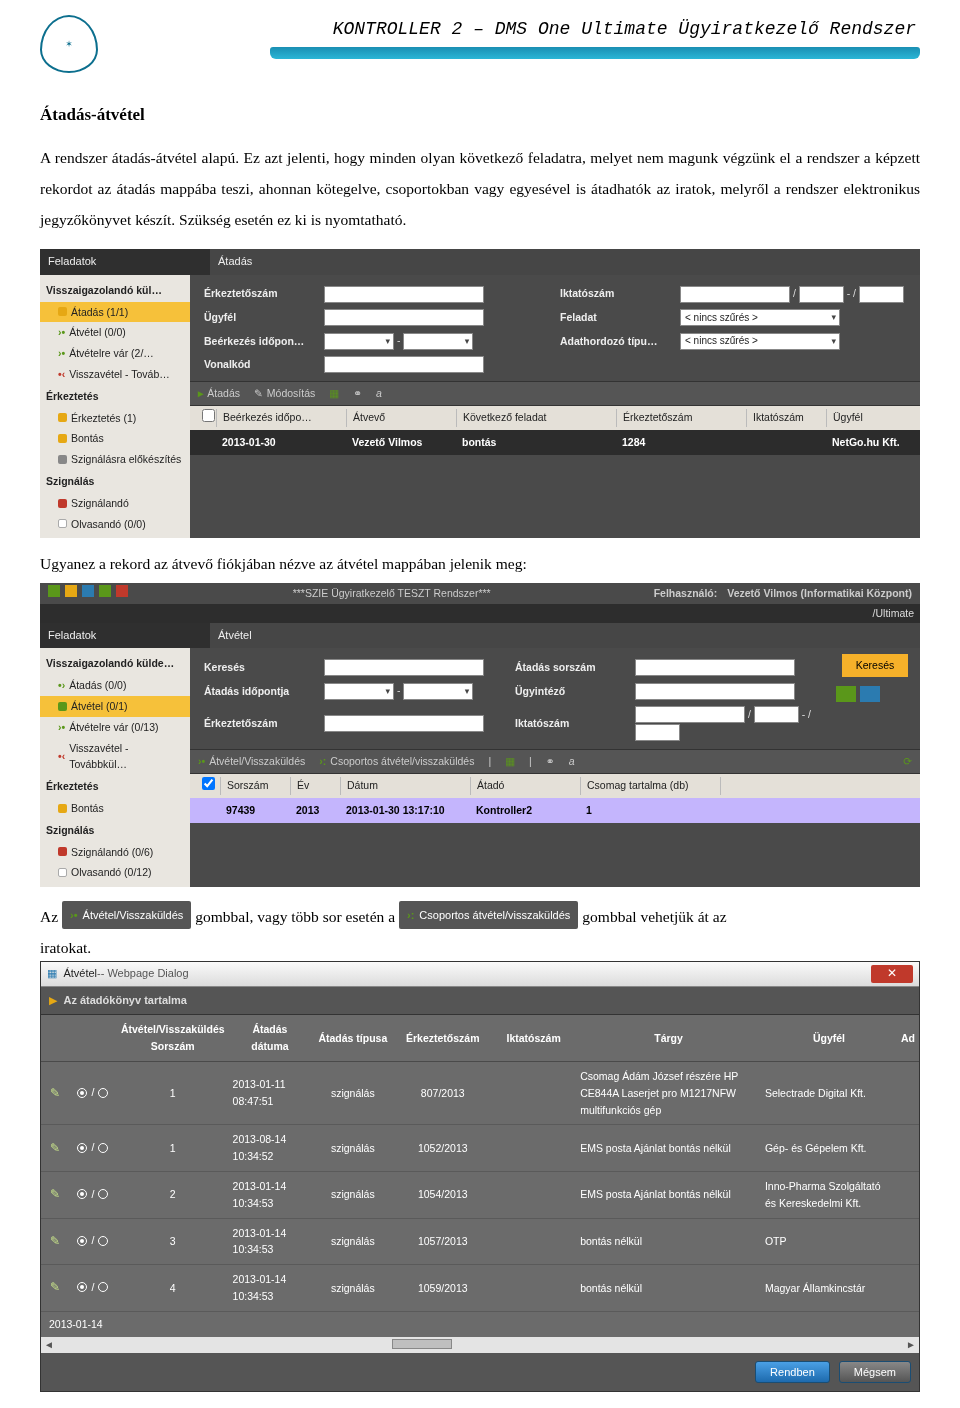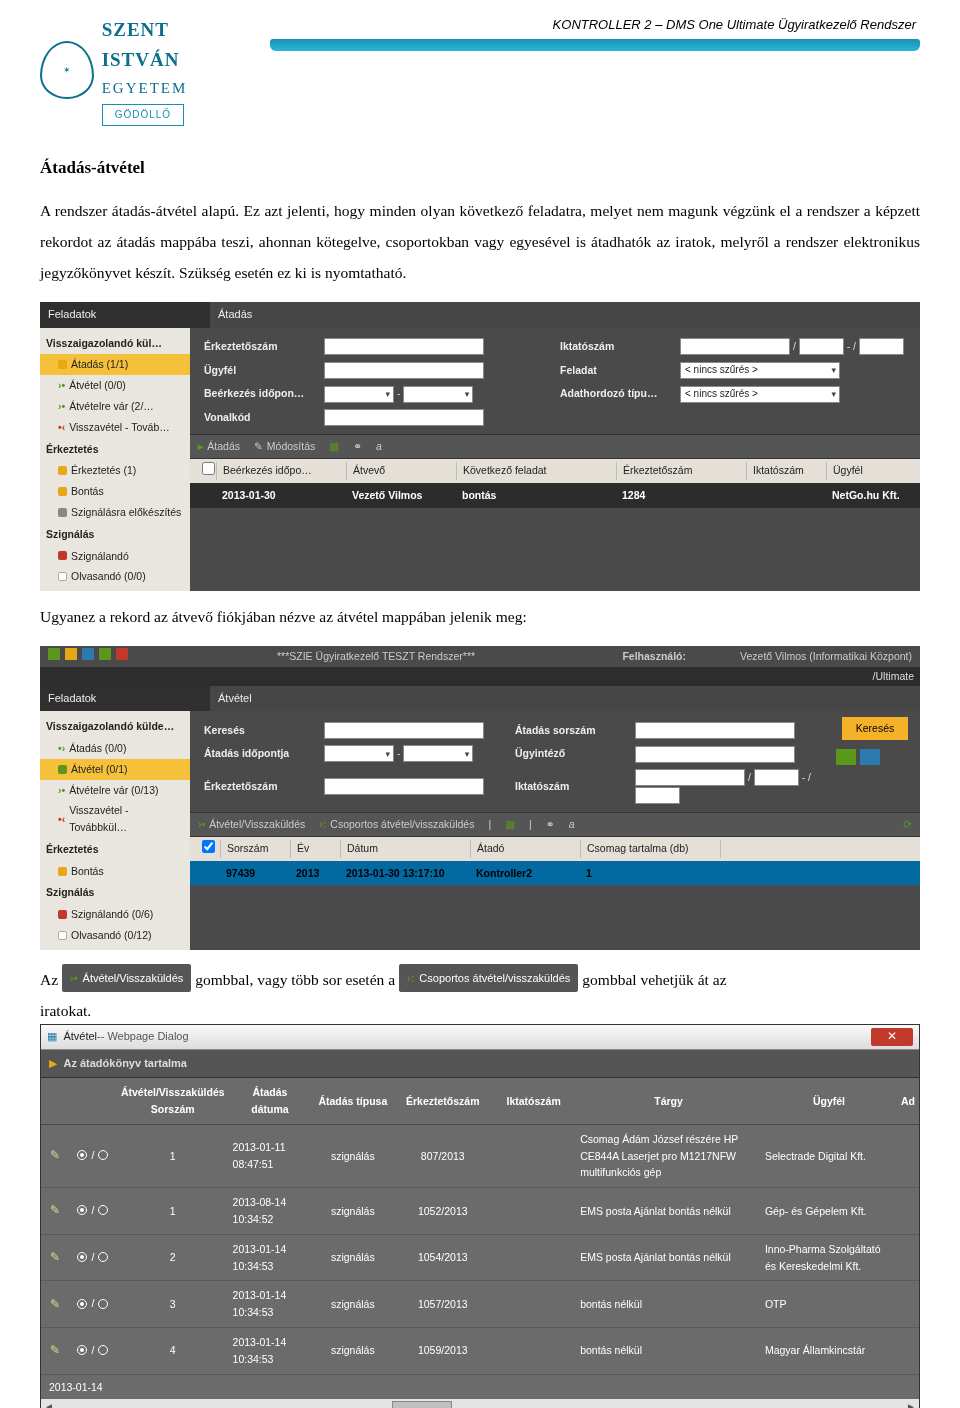--- a/index.html
+++ b/index.html
@@ -11,40 +11,40 @@
     width: 960px;
     margin: 0 auto;
     padding: 0 40px 20px 40px;
     line-height: 1.6;
   }
   
   .doc-header { display: flex; align-items: flex-start; padding-top: 15px; }
   .logo-box { width: 200px; }
   .header-right { flex: 1; padding-left: 30px; }
   .header-title {
-    font-size: 13px; text-align: right; font-style: italic; font-family: Liberation Sans, sans-serif;
+    font-size: 18px; text-align: right; font-style: italic; font-family: Liberation Mono, monospace;
     padding-right: 4px; padding-bottom: 3px;
   }
   .header-rule { height: 12px; background: linear-gradient(to bottom,#1a8fb3,#2bb6d6); border-radius: 3px 3px 6px 6px; }
   .logo-badge {
     display: inline-block; margin-top: 4px; padding: 2px 12px;
     border: 1px solid #1a8fb3; font-size: 10px; letter-spacing: 1px; color: #1a8fb3;
     font-family: sans-serif;
   }
   .logo-text-main { font-family: Georgia,serif; color:#0c6f8e; font-size:19px; font-weight:600; letter-spacing:1px; }
   .logo-text-sub  { font-family: Georgia,serif; color:#0c6f8e; font-size:15px; letter-spacing:2px; }
   .logo-row { display:flex; align-items:center; gap:8px; }
   .logo-emblem {
     width:58px; height:58px; border:2px solid #0c6f8e; border-radius:50% 50% 50% 50% / 60% 60% 40% 40%;
     display:flex; align-items:center; justify-content:center; color:#0c6f8e; font-size:9px;
   }
   
   h2.section-title { font-size: 17px; font-weight: bold; margin: 28px 0 14px; }
   p.body-text { font-size: 15.5px; text-align: justify; margin-bottom: 14px; line-height: 2; }
-  p.caption   { font-size: 15.5px; margin-top: 14px; margin-bottom: 16px; }
+  p.caption   { font-size: 15.5px; margin-top: 14px; margin-bottom: 6px; }
   .inline-row { display:flex; flex-wrap:wrap; align-items:flex-start; gap:4px; font-size:15.5px; margin-top:14px; line-height:2; }
   .inline-btn {
     display:inline-flex; align-items:center; gap:5px;
     background:#555; color:#fff; font-family:Verdana,Arial,sans-serif; font-size:11px;
     padding:3px 8px; border-radius:2px;
   }
   .inline-btn .arrow { color:#5a971a; font-weight:bold; }
   .page-wrap { position:relative; min-height:1408px; }
   
   .shot {
@@ -73,21 +73,21 @@
   .inp-long { width: 160px; } .inp-mid{width:110px;} .inp-short{width:45px;}
   .sel-box { background:#fff; border:1px solid #888; color:#222; padding:1px 16px 1px 4px; height:17px; font-size:10px; display:inline-flex; align-items:center; position:relative; }
   .sel-box::after{ content:"▾"; position:absolute; right:3px; color:#444; font-size:9px; }
   .toolbar-strip { background:#555; padding:3px 8px; display:flex; gap:14px; align-items:center; font-size:10.5px; color:#ccc; border-top:1px solid #333; border-bottom:1px solid #333;}
   .toolbar-strip .tbtn{ display:inline-flex; align-items:center; gap:4px; }
   .list-head { background:#e4e0d8; color:#222; display:flex; padding:3px 6px; font-size:10.5px; }
   .list-head > div { padding:0 6px; border-left:1px solid #bbb; }
   .list-head > div:first-child{ border-left:none; }
   .list-row  { background:#2c2c2c; color:#fff; display:flex; padding:4px 6px; font-size:10.5px; font-weight:bold; }
   .list-row > div { padding:0 6px; }
-  .list-row.sel { background:#0369a1; color:#000; }
+  .list-row.sel { background:#c4b5fd; color:#000; }
   .col-a{width:20px;} .col-b{width:130px;} .col-c{width:110px;} .col-d{width:160px;}
   .col-e{width:130px;} .col-f{width:80px;} .col-g{flex:1;}
   .orange-btn {
     background:#f6b12a; color:#000; font-size:10.5px; padding:3px 14px; margin:6px; display:inline-block; text-align:center;
   }
   .right-icons { display:flex; gap:4px; padding:3px 6px; }
   .ico-box { width:20px; height:16px; background:#5a971a; }
   .ico-box.blue{background:#2b7bb0;}
   
   .top-brand { background:#4a4a4a; display:flex; align-items:center; gap:10px; padding:2px 8px; color:#ccc; font-size:10.5px; }
@@ -129,25 +129,20 @@
   .s2e{width:110px;} .s2f{width:140px;} .s2g{flex:1;}
 </style>
 </head>
 <body>
 <div class="page-wrap">
 
 <div class="doc-header">
   <div class="logo-box">
     <div class="logo-row">
       <div class="logo-emblem">✶</div>
-      <div>
-        <div class="logo-text-main">SZENT ISTVÁN</div>
-        <div class="logo-text-sub">EGYETEM</div>
-        <span class="logo-badge">GÖDÖLLŐ</span>
-      </div>
     </div>
   </div>
   <div class="header-right">
     <div class="header-title">KONTROLLER 2 – DMS One Ultimate Ügyiratkezelő Rendszer</div>
     <div class="header-rule"></div>
   </div>
 </div>
 
 <h2 class="section-title">Átadás-átvétel</h2>
 <p class="body-text">A rendszer átadás-átvétel alapú. Ez azt jelenti, hogy minden olyan következő feladatra, melyet nem magunk végzünk el a rendszer a képzett rekordot az átadás mappába teszi, ahonnan kötegelve, csoportokban vagy egyesével is átadhatók az iratok, melyről a rendszer elektronikus jegyzőkönyvet készít. Szükség esetén ez ki is nyomtatható.</p>
@@ -268,21 +263,21 @@
   <div class="top-brand">
     <div class="icons">
       <span style="background:#5a971a;"></span>
       <span style="background:#e6a814;"></span>
       <span style="background:#2b7bb0;"></span>
       <span style="background:#5a971a;"></span>
       <span style="background:#c0392b;"></span>
     </div>
     <div class="spacer" style="text-align:center;">***SZIE Ügyiratkezelő TESZT Rendszer***</div>
     <div style="font-weight:bold;">Felhasználó:</div>
-    <div style="font-weight:normal;margin-left:44px;">Vezető Vilmos (Informatikai Központ)</div>
+    <div style="font-weight:bold;">Vezető Vilmos (Informatikai Központ)</div>
   </div>
   <div style="background:#2d2d2d;text-align:right;padding:1px 6px;">
     <span class="ultimate">/Ultimate</span>
   </div>
   <div class="two-col" style="background:#2f2f2f;">
     <div class="hdr-row" style="width:170px;">Feladatok</div>
     <div class="hdr-row" style="flex:1;background:#464646;">Átvétel</div>
   </div>
   <div class="two-col">
     <div class="sidebar">

